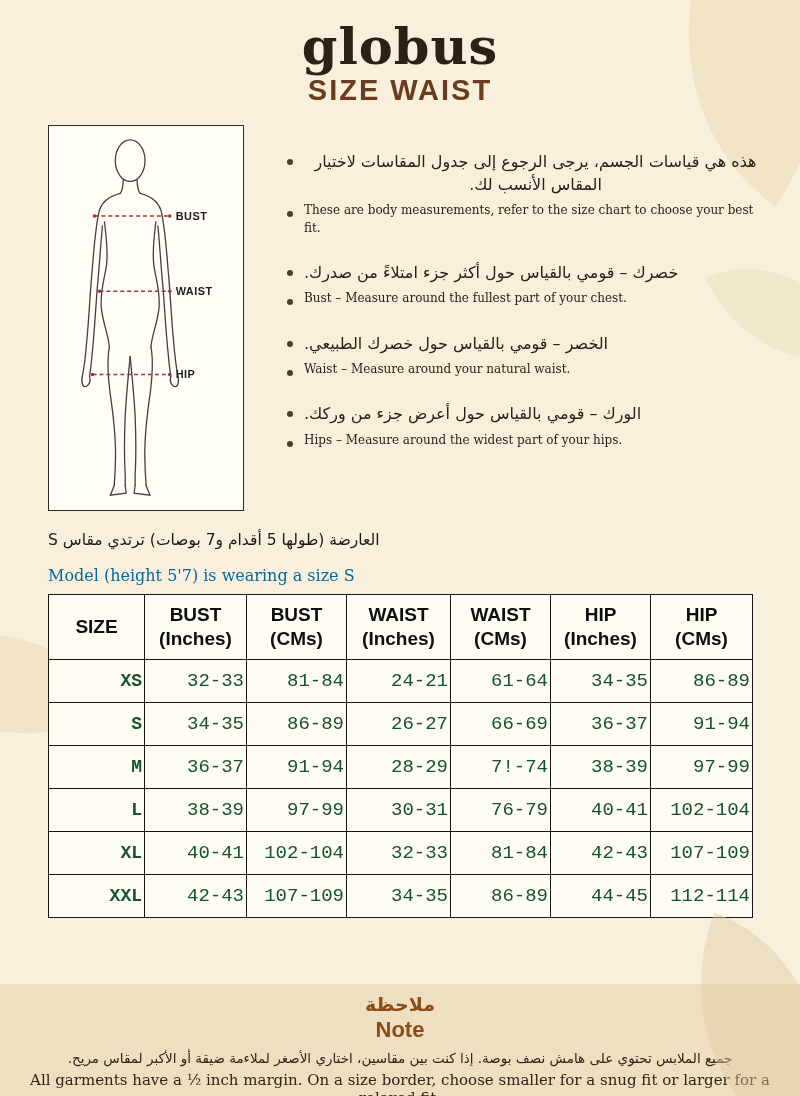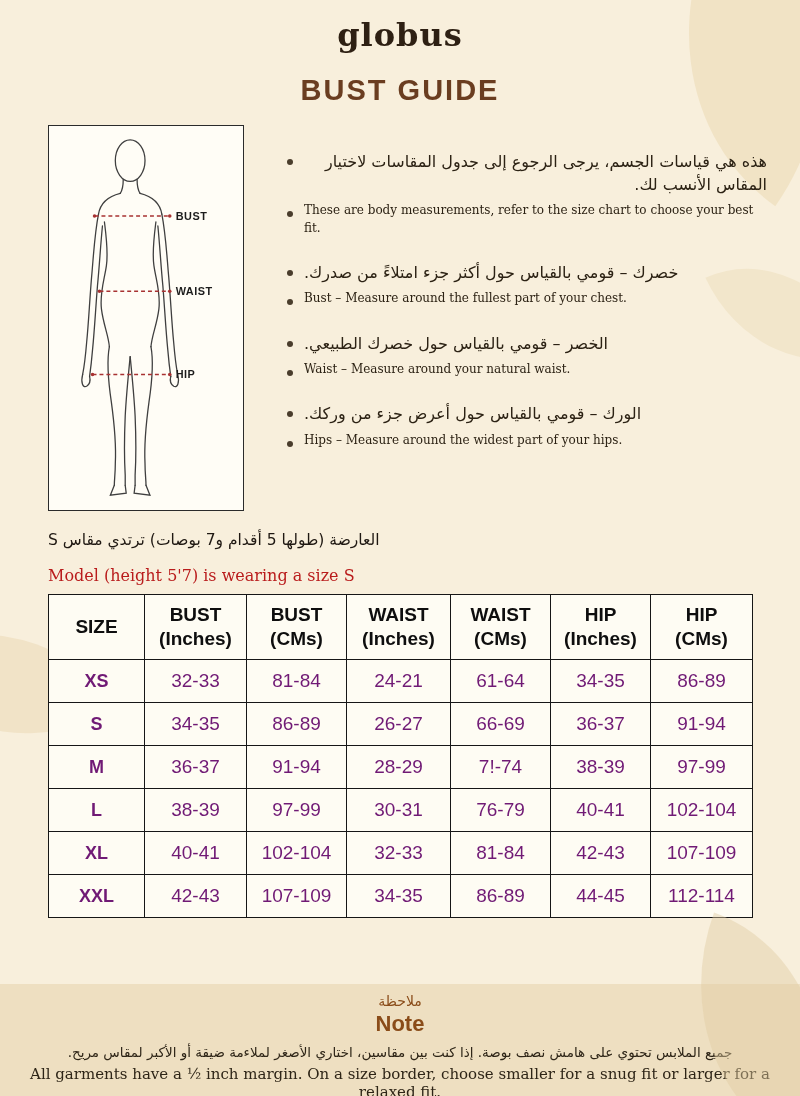--- a/index.html
+++ b/index.html
@@ -5,67 +5,67 @@
   html,body{margin:0;padding:0;}
   .page{position:relative;width:800px;height:1096px;background:#f8efdc;overflow:hidden;font-family:"DejaVu Serif",serif;}
 
   
   .leaf{position:absolute;border-radius:0 100% 0 100%;}
   .leaf-1{left:648px;top:-72px;width:215px;height:238px;background:#f1e3c5;transform:rotate(35deg);z-index:1;}
   .leaf-2{left:728px;top:248px;width:112px;height:132px;background:#f2e6cb;transform:rotate(-25deg);z-index:1;}
   .leaf-3{left:-72px;top:598px;width:152px;height:172px;background:#f1e3c7;transform:rotate(140deg);z-index:1;}
   .leaf-4{left:676px;top:936px;width:172px;height:192px;background:#e0cda2;transform:rotate(200deg);z-index:3;opacity:.45;}
 
-  .logo{position:absolute;top:16px;left:0;right:0;text-align:center;font-family:"DejaVu Serif",serif;font-weight:bold;font-size:32px;color:#2e2013;letter-spacing:1px;z-index:2;}
+  .logo{position:absolute;top:16px;left:0;right:0;text-align:center;font-family:"DejaVu Serif",serif;font-weight:bold;font-size:51px;color:#2e2013;letter-spacing:1px;z-index:2;}
   .title{position:absolute;top:74px;left:0;right:0;text-align:center;font-family:"Liberation Sans",sans-serif;font-weight:bold;font-size:29px;color:#6a3d20;letter-spacing:2px;z-index:2;}
 
   .figure-box{position:absolute;left:48px;top:125px;width:196px;height:386px;background:#fffdf6;border:1.5px solid #2b2b2b;box-sizing:border-box;z-index:2;}
   .figure-box svg{display:block;width:100%;height:100%;}
   .figure-box path,.figure-box ellipse{fill:none;stroke:#3f3f3f;stroke-width:1.3;stroke-linecap:round;}
   .measure-line{stroke:#a83232;stroke-width:1.6;stroke-dasharray:4 3;}
   .measure-dot{fill:#a83232;stroke:none;}
   .measure-label{font:bold 11px "Liberation Sans",sans-serif;fill:#1c1c1c;letter-spacing:.5px;}
 
   .instructions{position:absolute;left:287px;top:150px;width:480px;z-index:2;}
   .group{margin-bottom:24px;}
   .item{display:flex;align-items:flex-start;gap:11px;margin-bottom:6px;}
   .dot{width:6px;height:6px;border-radius:50%;background:#4a3d2c;margin-top:9px;flex:none;}
   .txt{margin:0;font-size:12px;line-height:1.45;color:#2c2214;}
-  .txt.ar{font-family:"DejaVu Sans",sans-serif;text-align:right;font-size:16px;}
+  .txt.ar{font-family:"DejaVu Sans",sans-serif;text-align:center;font-size:16px;}
   .txt.en{font-family:"DejaVu Serif",serif;}
 
   .model-note{position:absolute;left:48px;top:531px;z-index:2;}
   .model-note .ar{font-family:"DejaVu Sans",sans-serif;font-size:15.5px;color:#1f1812;margin:0 0 17px 0;text-align:left;}
-  .model-note .en{font-family:"DejaVu Serif",serif;font-size:16px;color:#b91c1c;margin:0;}
+  .model-note .en{font-family:"DejaVu Serif",serif;font-size:16px;color:#0369a1;margin:0;}
 
   table.size-table{position:absolute;left:48px;top:594px;width:704px;border-collapse:collapse;table-layout:fixed;background:#fefcf3;z-index:2;padding-left:16px;}
   .size-table th,.size-table td{border:1.5px solid #161616;text-align:center;vertical-align:middle;padding:2px;}
   .size-table th.en{font-family:"Liberation Sans",sans-serif;font-weight:bold;font-size:19px;color:#0e0e0e;white-space:pre-line;height:60px;line-height:1.25;}
   .size-table th.ar{font-family:"DejaVu Sans",sans-serif;font-weight:bold;font-size:14.5px;color:#0e0e0e;white-space:pre-line;height:52px;line-height:1.35;}
-  .size-table td{font-family:Liberation Sans, sans-serif;font-size:19px;color:#701a75;height:38px;}
+  .size-table td{font-family:Liberation Mono, monospace;font-size:19px;color:#14532d;height:38px;text-align:right;}
   .size-table td.size-col{font-weight:bold;font-size:18px;}
 
   .note-band{position:absolute;left:0;top:984px;width:800px;height:112px;background:#eedfc1;z-index:2;text-align:center;box-sizing:border-box;padding-top:9px;}
-  .note-title-ar{font-family:"DejaVu Sans",sans-serif;font-weight:normal;font-size:14px;color:#8a4c19;margin:0 0 2px;}
+  .note-title-ar{font-family:"DejaVu Sans",sans-serif;font-weight:bold;font-size:19px;color:#8a4c19;margin:0 0 2px;}
   .note-title-en{font-family:"Liberation Sans",sans-serif;font-weight:bold;font-size:22px;color:#8a4c19;margin:0 0 7px;}
   .note-body-ar{font-family:"DejaVu Sans",sans-serif;font-size:13.5px;color:#2e2517;margin:0 0 5px;}
   .note-body-en{font-family:"DejaVu Serif",serif;font-size:15px;color:#2e2517;margin:0;}
 </style>
 </head>
 <body>
 
 <div class="page">
 
   <div class="leaf leaf-1"></div>
   <div class="leaf leaf-2"></div>
   <div class="leaf leaf-3"></div>
   <div class="leaf leaf-4"></div>
 
   <div class="logo">globus</div>
-  <div class="title">BUST GUIDE</div>
+  <div class="title">SIZE WAIST</div>
 
   <div class="figure-box">
     <svg viewBox="0 0 196 386">
 
       <ellipse cx="82" cy="34" rx="15" ry="21"></ellipse>
       <path d="M75,53 C75,60 74,64 72,67"></path>
       <path d="M89,53 C89,60 90,64 92,67"></path>
       <path d="M72,67 C60,70 52,76 50,88"></path>
       <path d="M92,67 C104,70 112,76 114,88"></path>
       <path d="M50,88 C46,108 45,130 43,152 C41,176 40,198 38,218 C37,230 36,240 34,250"></path>

